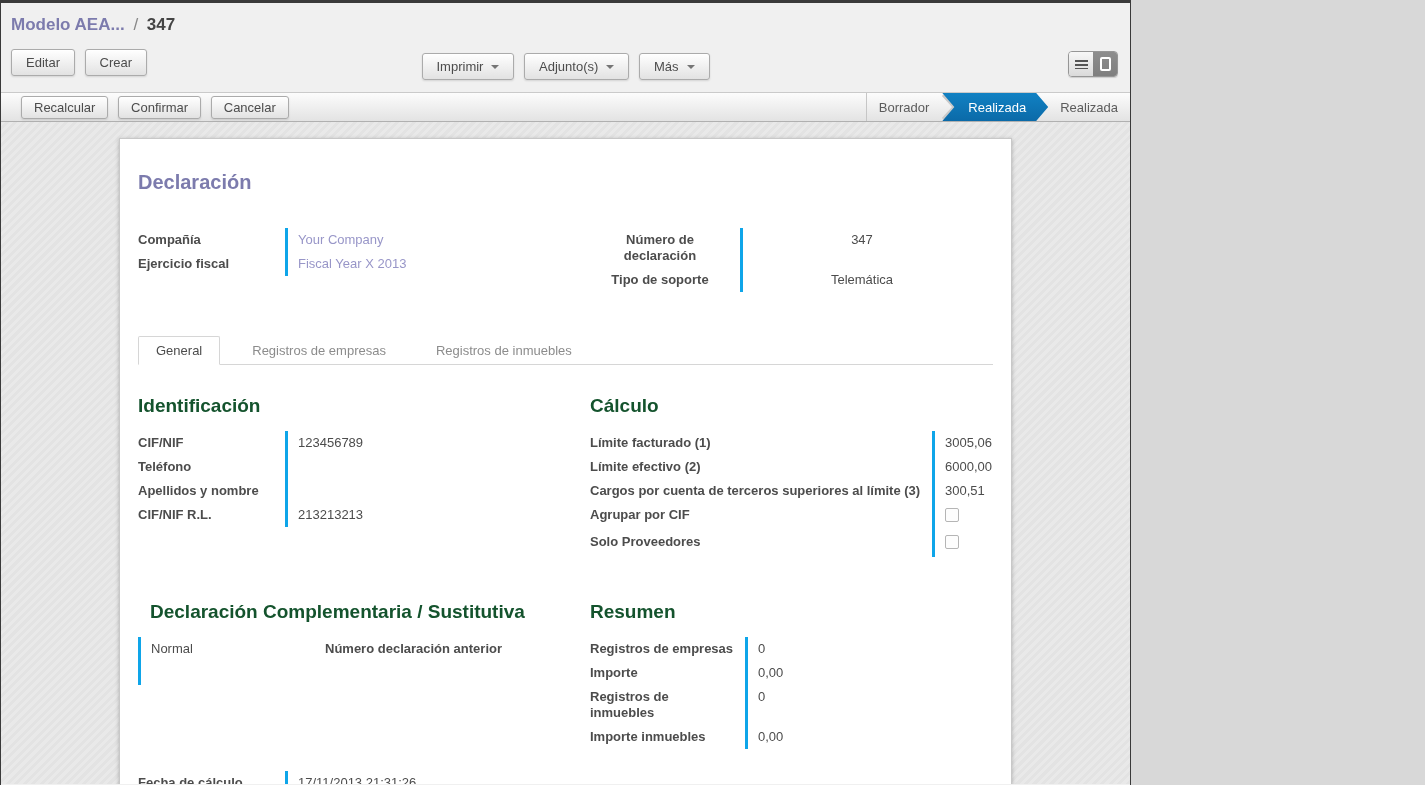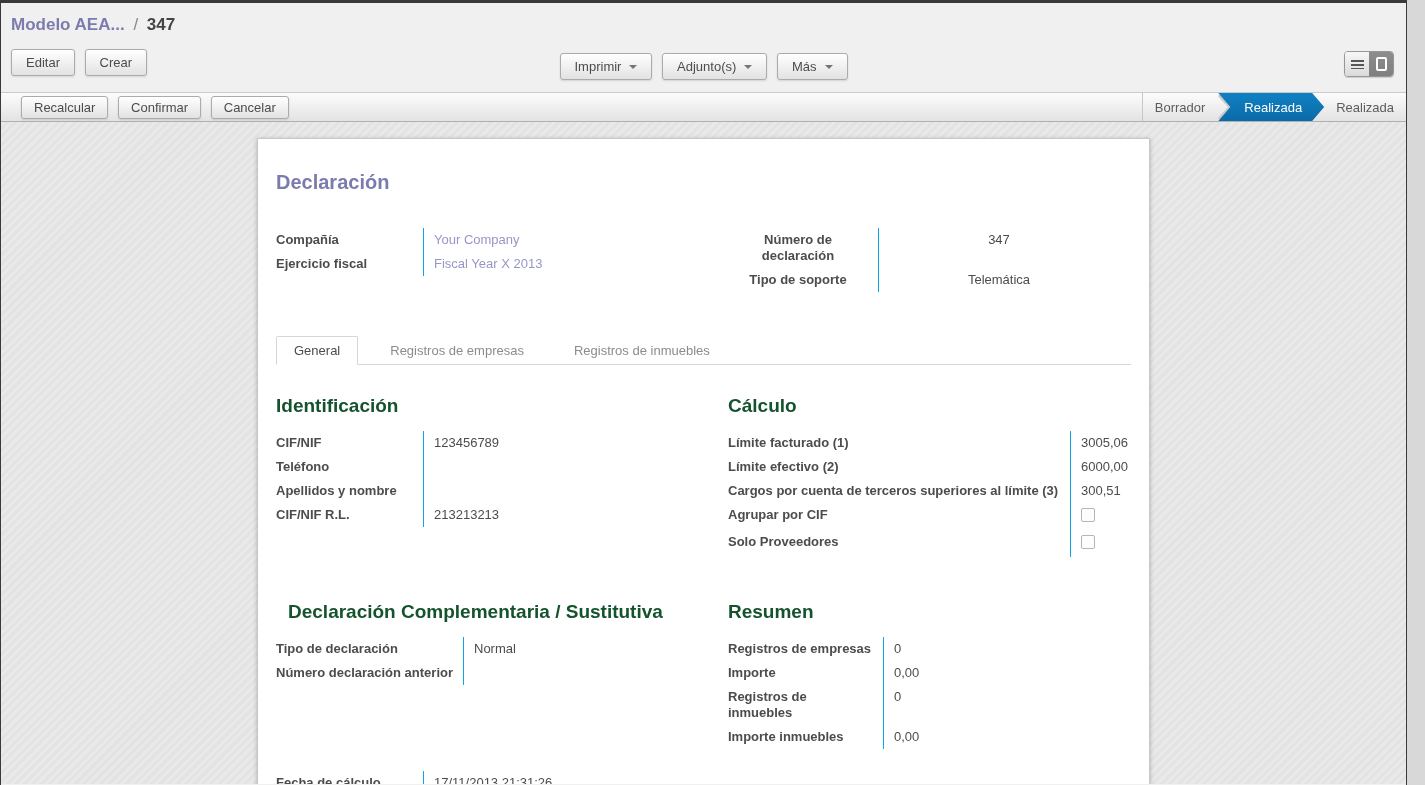--- a/index.html
+++ b/index.html
@@ -4,21 +4,21 @@
 <style>
   * { box-sizing: border-box; }
   html,body { margin:0; padding:0; }
   body {
     font-family: "Liberation Sans", sans-serif;
     font-size: 13px;
     color: #4c4c4c;
     background: #d8d8d8;
   }
   .screen {
-    width: 1407px; height: 785px;
+    width: 1131px; height: 785px;
     border-top: 3px solid #3a3a3a;
     border-left: 1px solid #3a3a3a;
     border-right: 1px solid #3a3a3a;
     background: #f0f0f0;
     overflow: hidden;
     position: relative;
   }
 
   
   .topbar { padding: 12px 12px 0 10px; height: 40px; }
@@ -103,21 +103,21 @@
 
   .two-col { display: grid; grid-template-columns: 452px 1fr; align-items: start; }
 
   .fgroup { display: grid; }
   .fgroup .flabel {
     font-weight: bold; color: #4c4c4c;
     padding: 4px 10px 4px 0;
     min-height: 24px; line-height: 16px;
   }
   .fgroup .fvalue {
-    border-left: 1px solid #0ea5e9;
+    border-left: 3px solid #0ea5e9;
     padding: 4px 4px 4px 10px;
     min-height: 24px; line-height: 16px;
     color: #4c4c4c;
   }
   .fvalue.link { color: #9896c8; cursor: pointer; }
   .cols-147 { grid-template-columns: 147px 1fr; }
   .cols-150 { grid-template-columns: 150px 1fr; text-align: center; }
   .cols-342 { grid-template-columns: 342px 1fr; }
   .cols-187 { grid-template-columns: 187px 1fr; }
   .cols-155 { grid-template-columns: 155px 1fr; }
@@ -262,21 +262,20 @@
             <div class="fvalue"><span class="checkbox"></span></div>
           </div>
         </div>
       </div>
 
       <div class="two-col" style="margin-top:14px;">
 
         <div>
           <h2 class="sec-title" style="white-space:nowrap;margin-left:12px;">Declaración Complementaria / Sustitutiva</h2>
           <div class="fgroup cols-187 hdr-left">
-            <div class="flabel">Tipo de declaración</div>
             <div class="fvalue">Normal</div>
             <div class="flabel">Número declaración anterior</div>
             <div class="fvalue"></div>
           </div>
         </div>
 
         <div>
           <h2 class="sec-title">Resumen</h2>
           <div class="fgroup cols-155 hdr-right">
             <div class="flabel">Registros de empresas</div>

